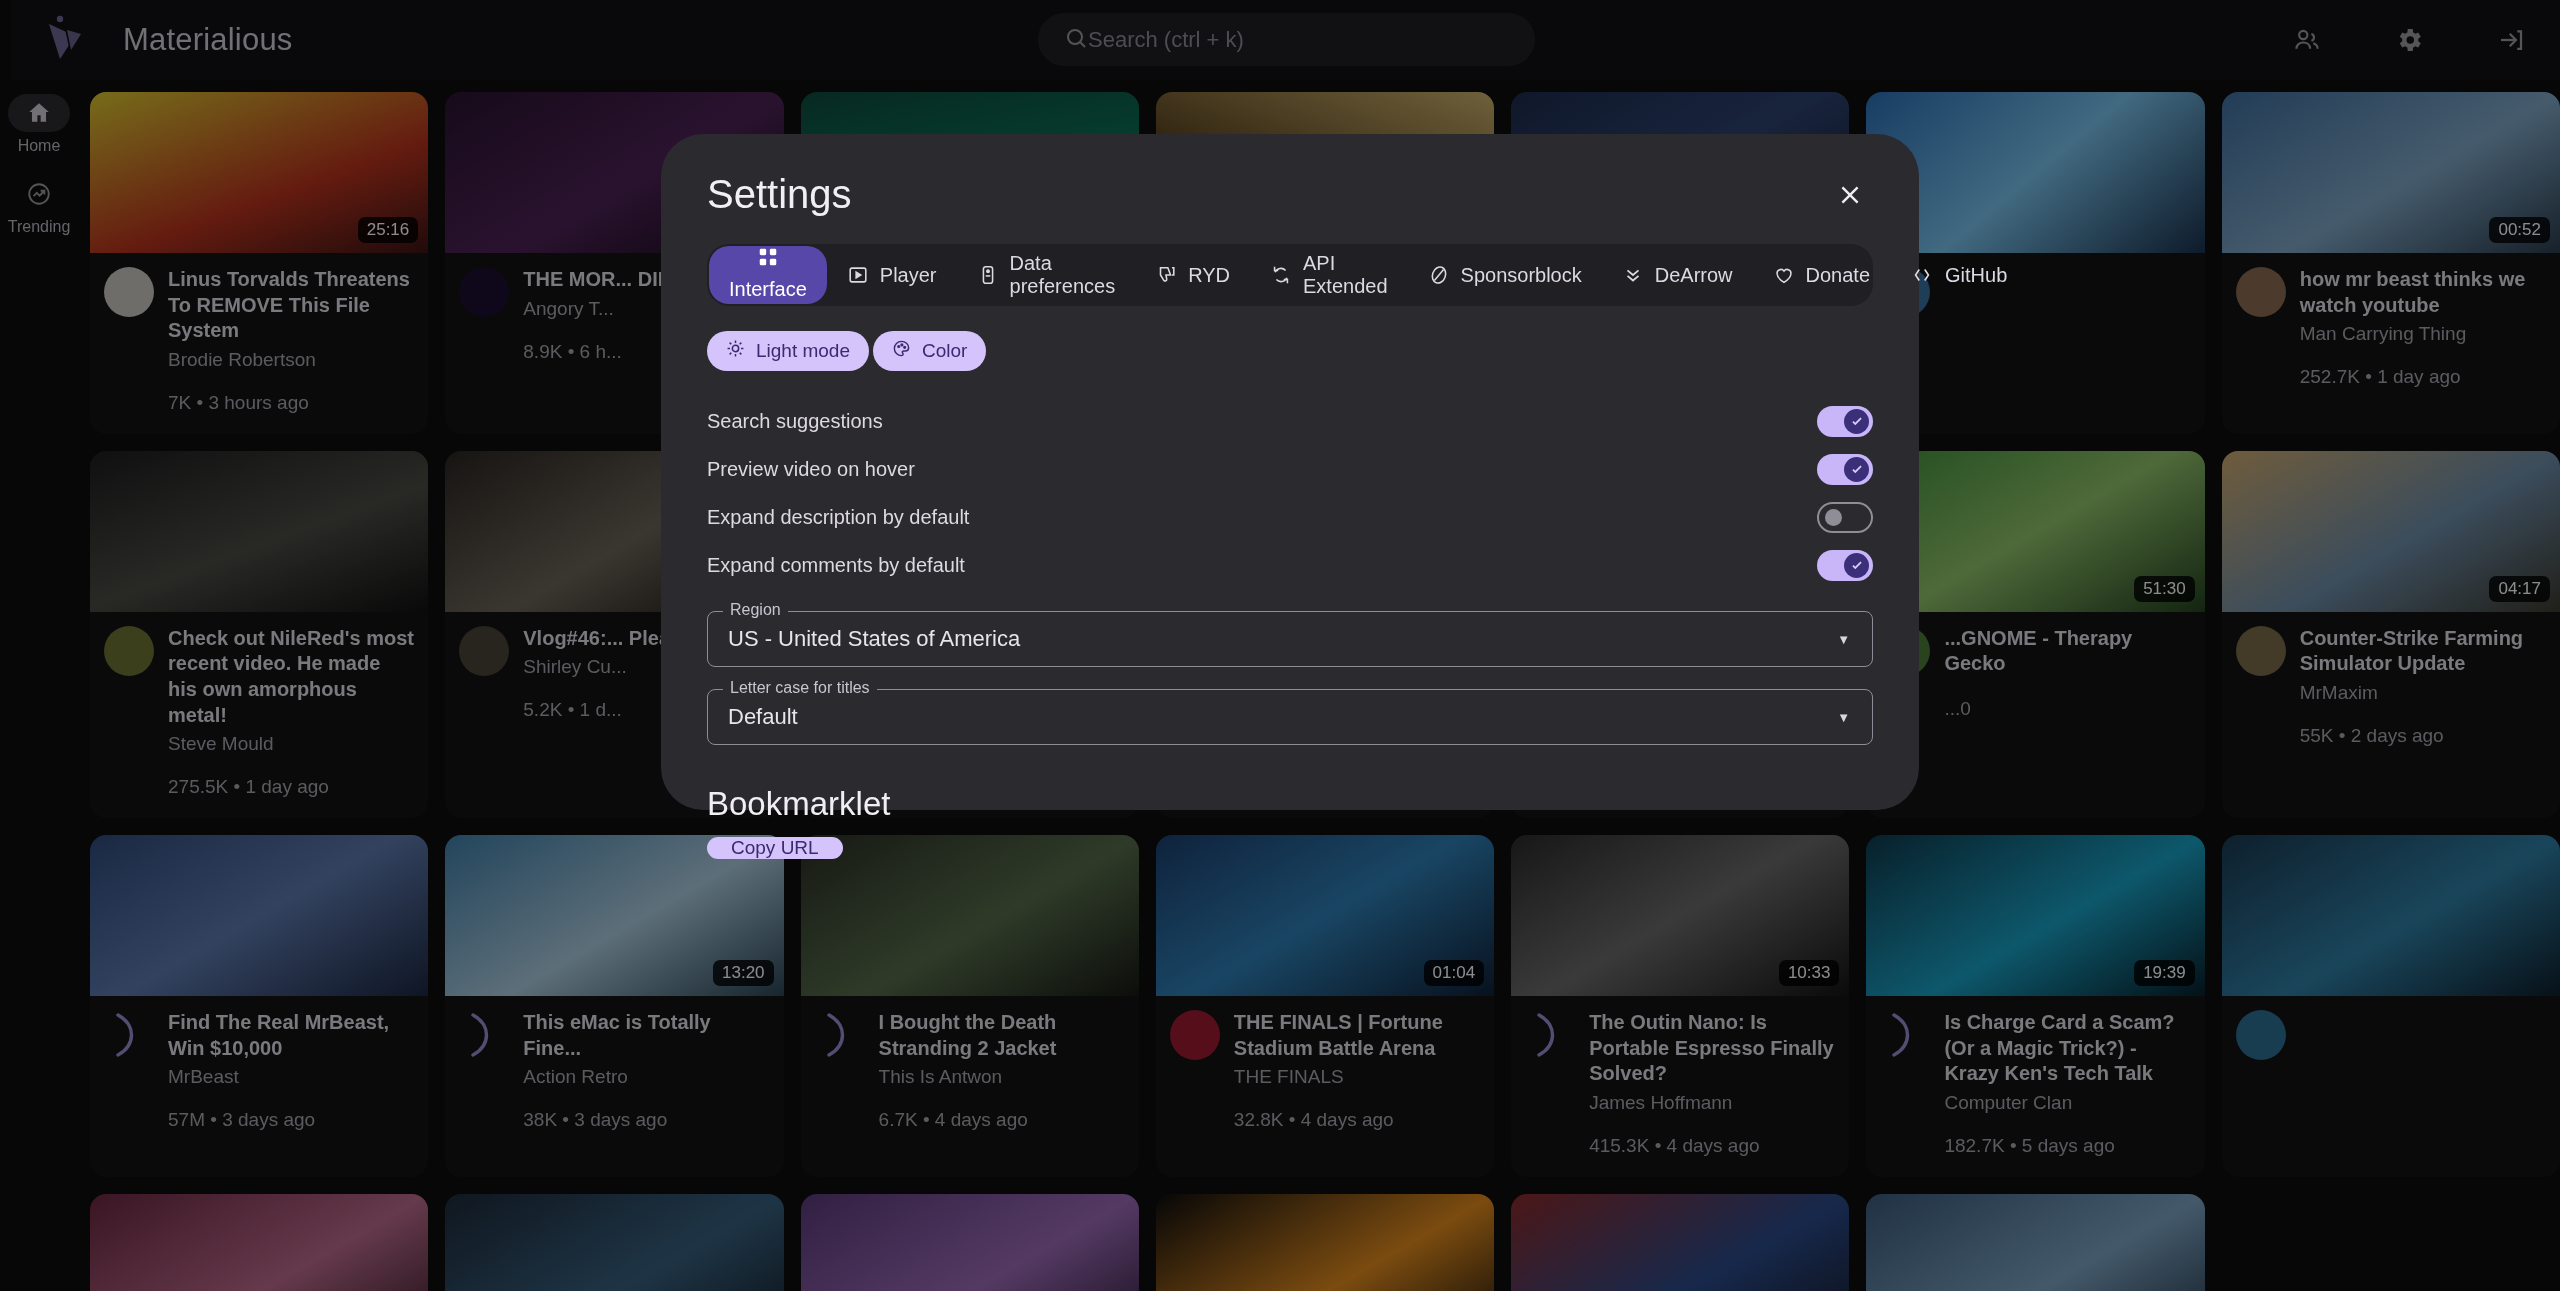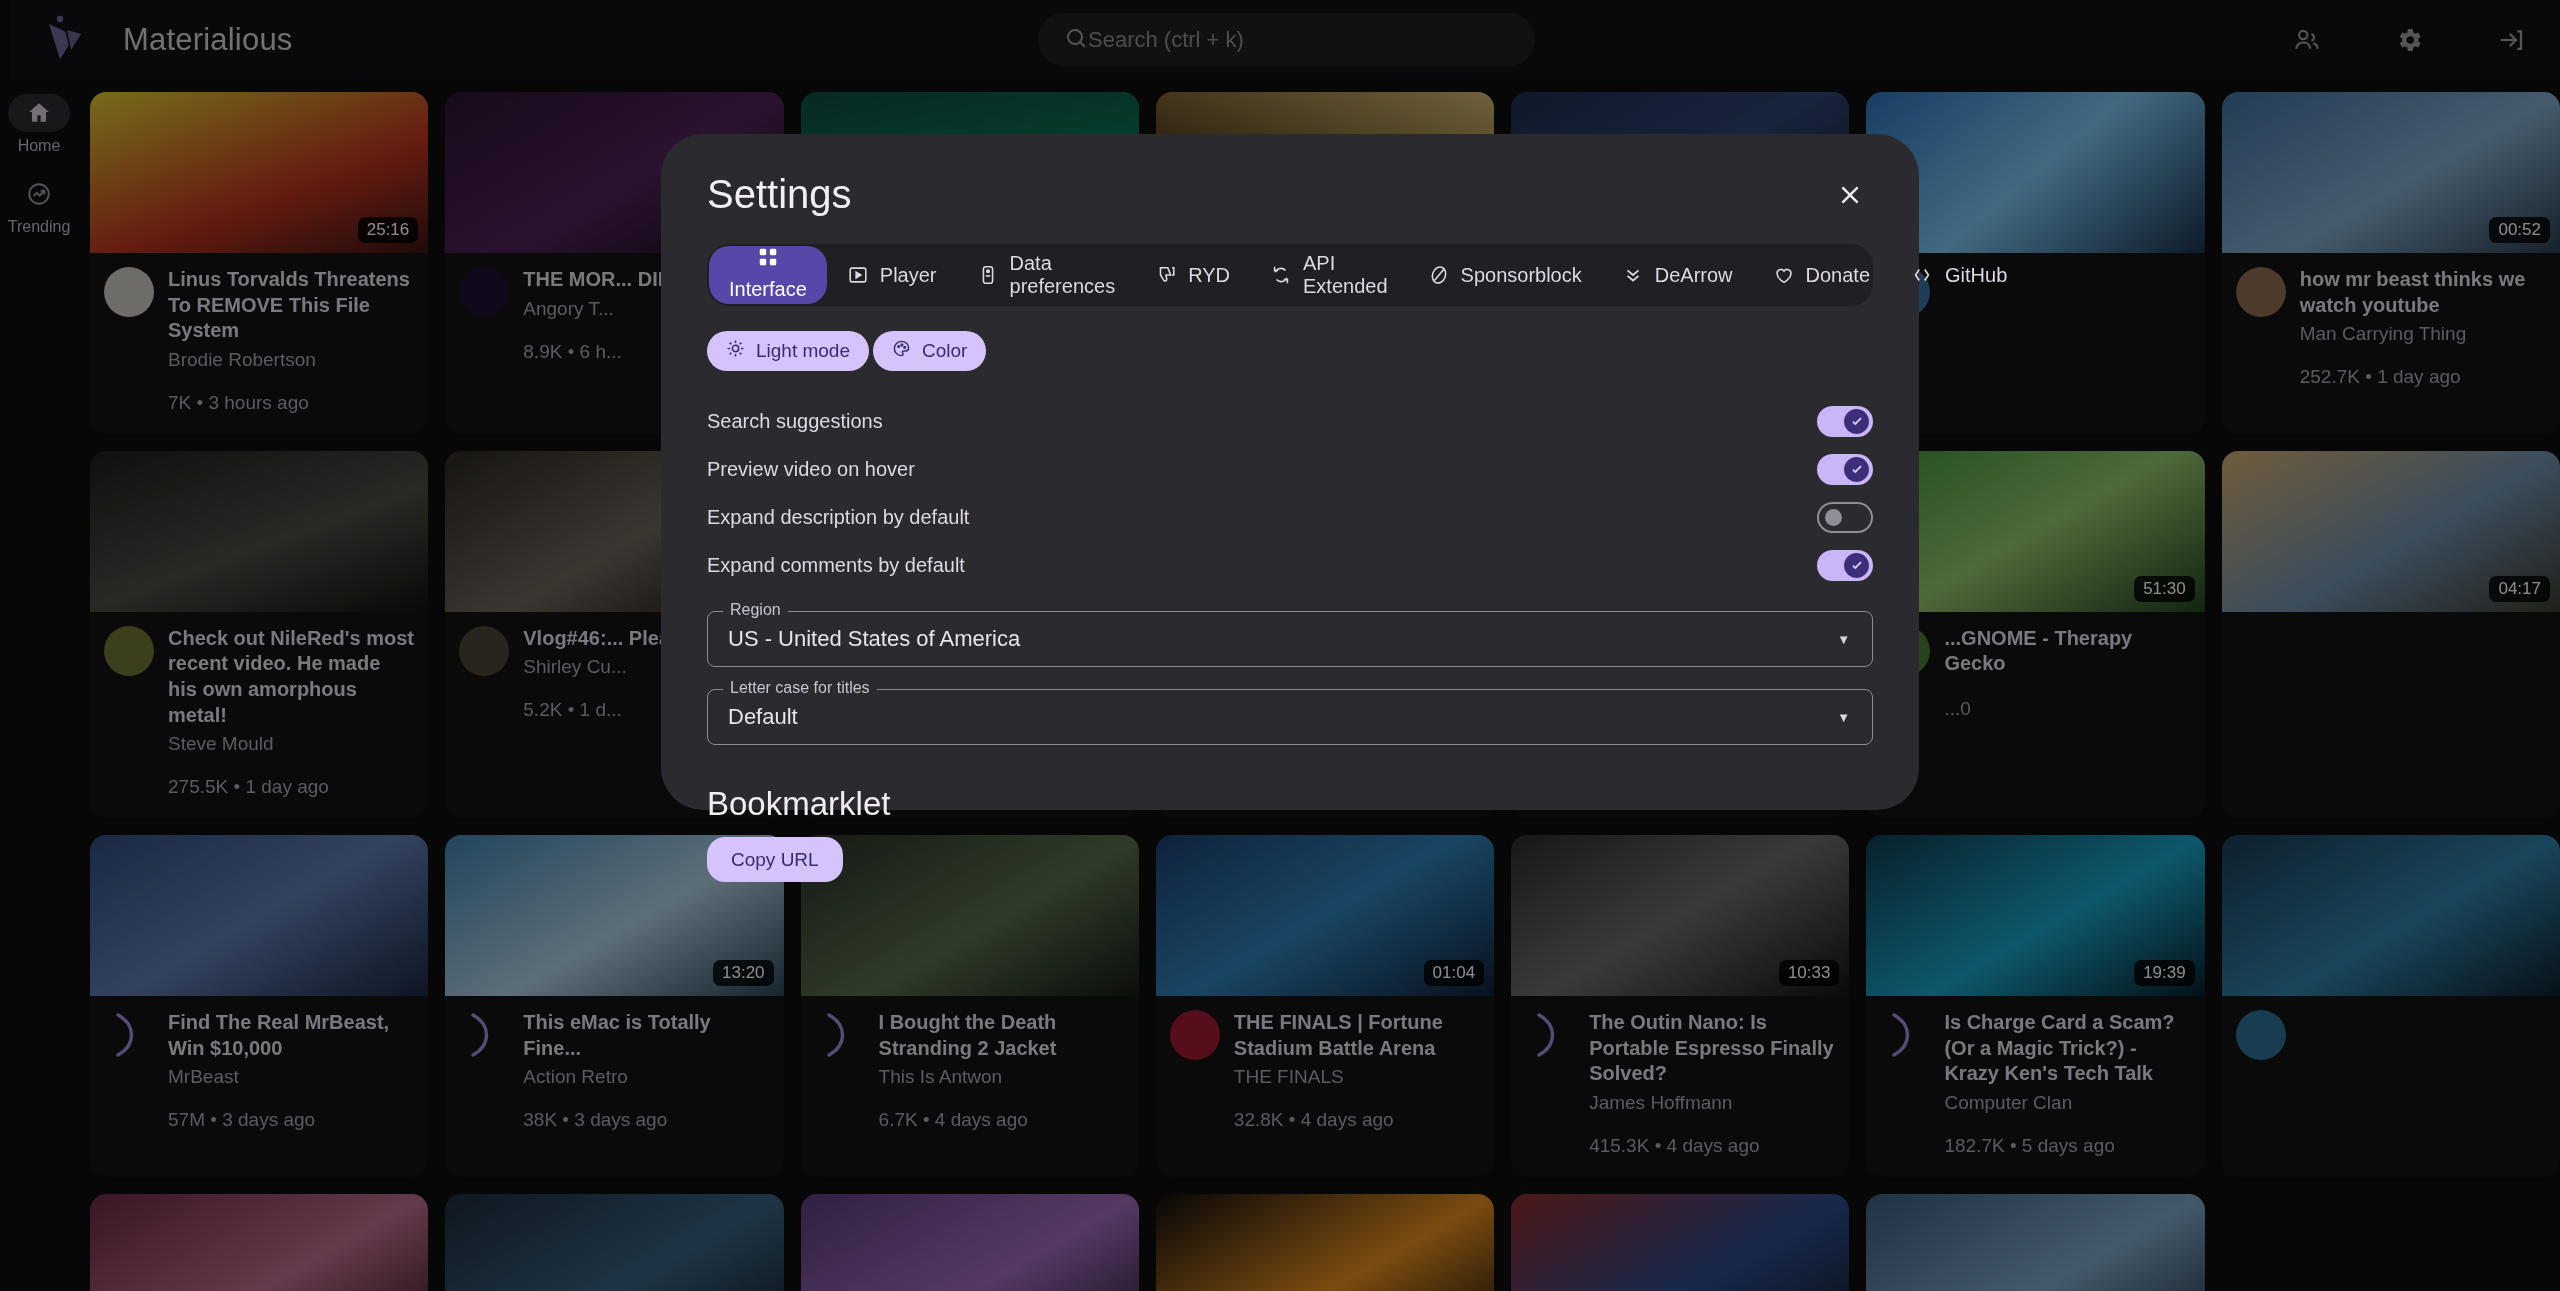--- a/index.html
+++ b/index.html
@@ -91,21 +91,21 @@
   }
   .field .lg{
     position:absolute; top:-11px; left:15px; background:#2b2a2f; padding:0 7px;
     font-size:16px; color:#c8c5d0;
   }
   .field .val{ font-size:22px; color:#e7e4ec; }
   .field .caret{ position:absolute; right:22px; color:#d9d6df; font-size:13px; }
   .sect-title{ margin-top:40px; font-size:33px; color:#f1eff5; }
   .copy-btn{
     margin-top:14px; background:#d4c4fb; color:#3b2a70; border:none;
-    border-radius:18px; height:45px; padding:0 24px; font-size:19px; cursor:pointer;
+    border-radius:18px; height:22px; padding:0 24px; font-size:19px; cursor:pointer;
     font-family:"Liberation Sans", sans-serif;
   }
 </style>
 </head>
 <body>
 
 <div class="appbar">
   <div class="brand">
     <span class="logo">
       <svg width="56" height="56" viewBox="0 0 56 56">
@@ -322,20 +322,28 @@
         <div class="txt">
           <div class="vtitle">...GNOME - Therapy Gecko</div>
           <div class="vchan"></div>
           <div class="vstat">...0</div>
         </div>
       </div>
     </div>
     <div class="card">
       <div class="thumb" style="background: linear-gradient(150deg, rgb(202, 168, 110), rgb(109, 140, 168) 55%, rgb(60, 58, 47));">
         <div class="dur">04:17</div>
+      </div>
+      <div class="meta">
+        <div class="av" style="background: rgb(122, 106, 74);"></div>
+        <div class="txt">
+          <div class="vtitle">Counter-Strike Farming Simulator Update</div>
+          <div class="vchan">MrMaxim</div>
+          <div class="vstat">55K • 2 days ago</div>
+        </div>
       </div>
     </div>
     <div class="card">
       <div class="thumb" style="background: linear-gradient(150deg, rgb(47, 74, 122), rgb(93, 121, 173) 50%, rgb(27, 39, 66));"></div>
       <div class="meta">
         <div class="av ring">
           <svg width="34" height="48" viewBox="0 0 34 48">
             <path d="M6 4 C24 14 24 34 6 44" fill="none" stroke="#9b8ad4" stroke-width="3.4" stroke-linecap="round"></path>
           </svg>
         </div>

